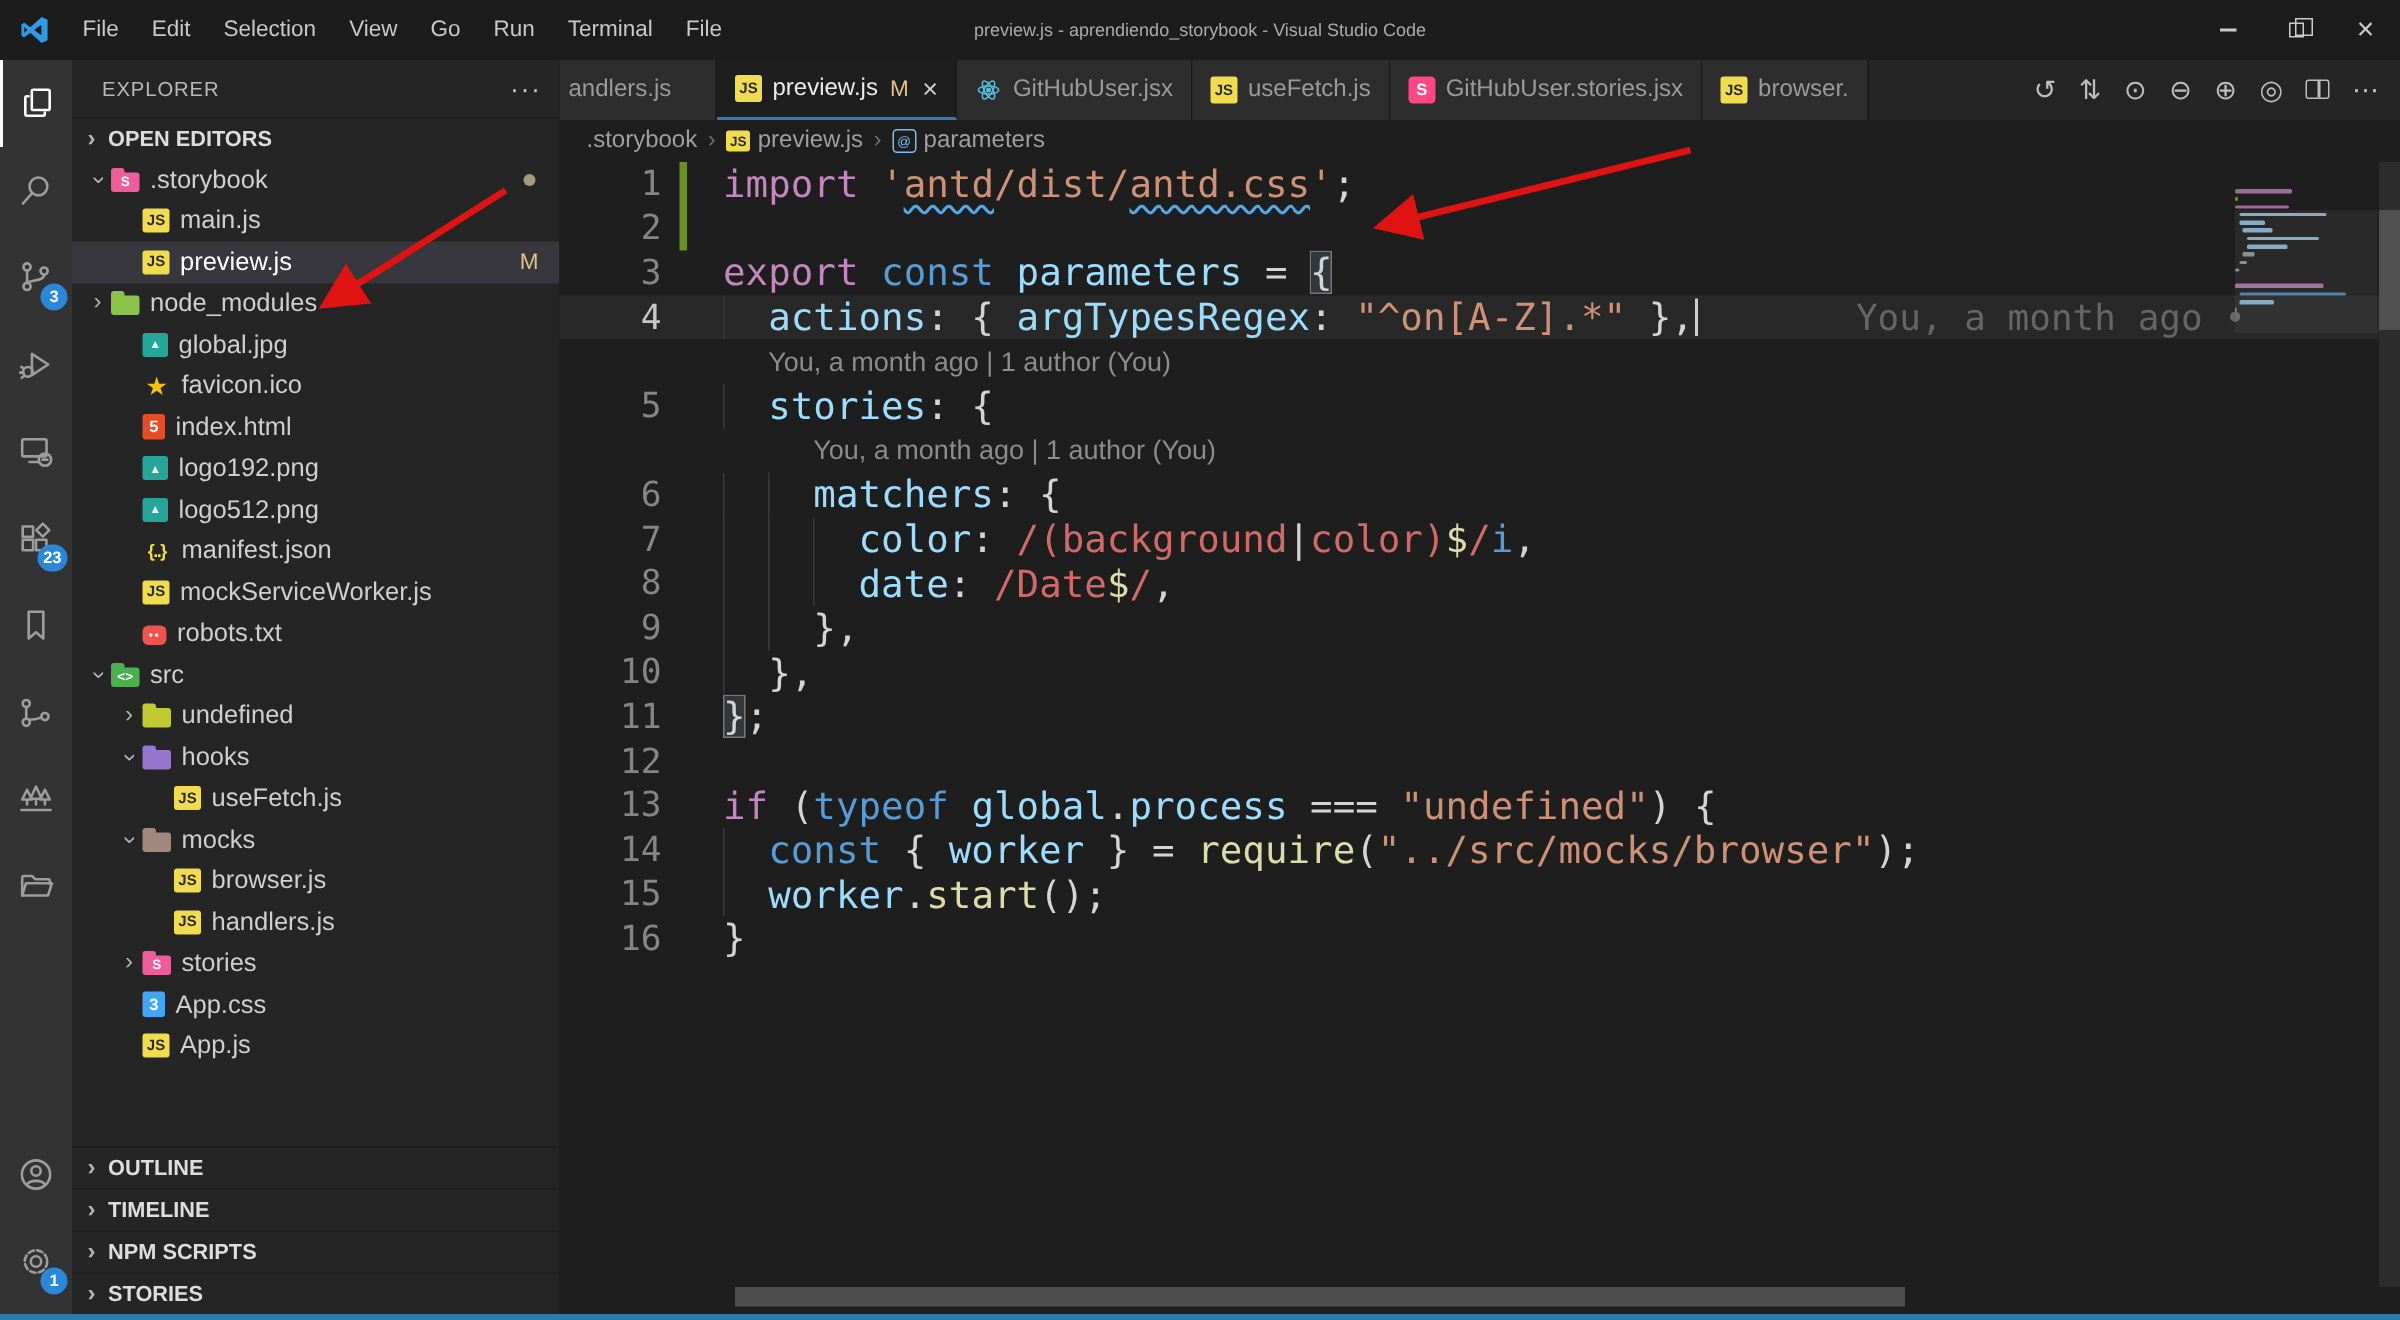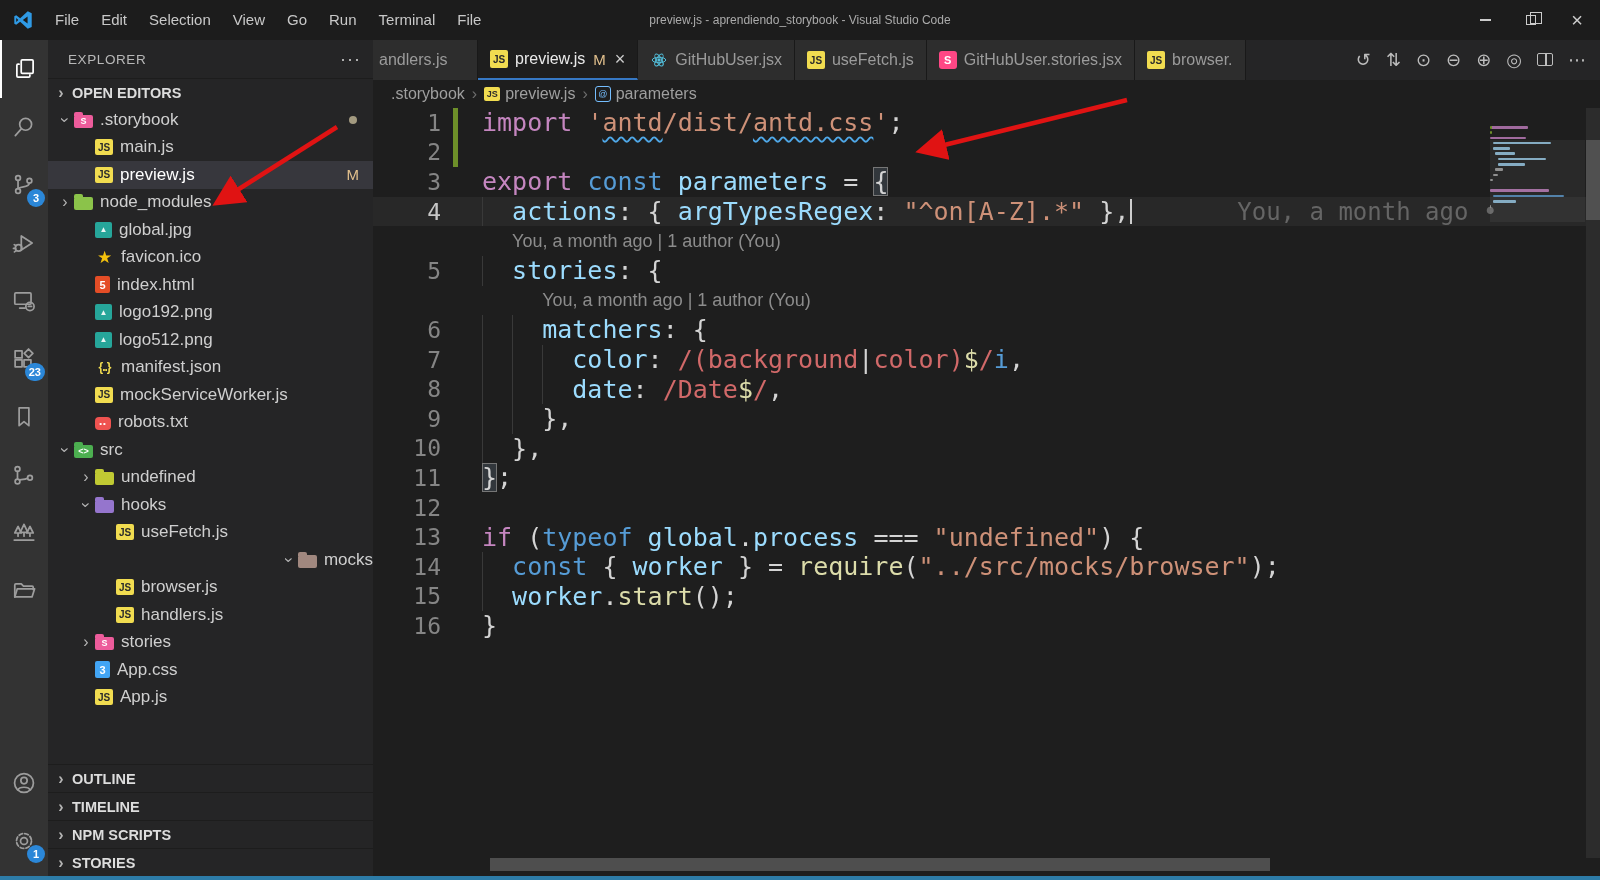--- a/index.html
+++ b/index.html
@@ -321,21 +321,21 @@
         </div>
         <div class="trow" style="padding-left: 29px;">
           <span class="chev down">›</span>
           <span class="fi fi-folder" style="background: rgb(149, 117, 205);"></span>
           <span class="tlabel">hooks</span>
         </div>
         <div class="trow" style="padding-left: 68px;">
           <span class="fi fi-js">JS</span>
           <span class="tlabel">useFetch.js</span>
         </div>
-        <div class="trow" style=" justify-content: flex-end;">
+        <div class="trow" style="padding-left: 29px;">
           <span class="chev down">›</span>
           <span class="fi fi-folder" style="background: rgb(161, 136, 127);"></span>
           <span class="tlabel">mocks</span>
         </div>
         <div class="trow" style="padding-left: 68px;">
           <span class="fi fi-js">JS</span>
           <span class="tlabel">browser.js</span>
         </div>
         <div class="trow" style="padding-left: 68px;">
           <span class="fi fi-js">JS</span>

